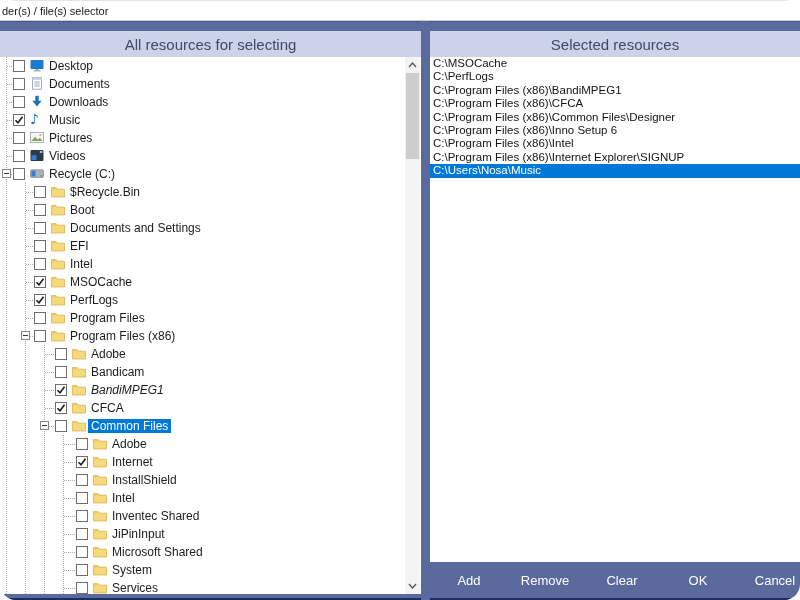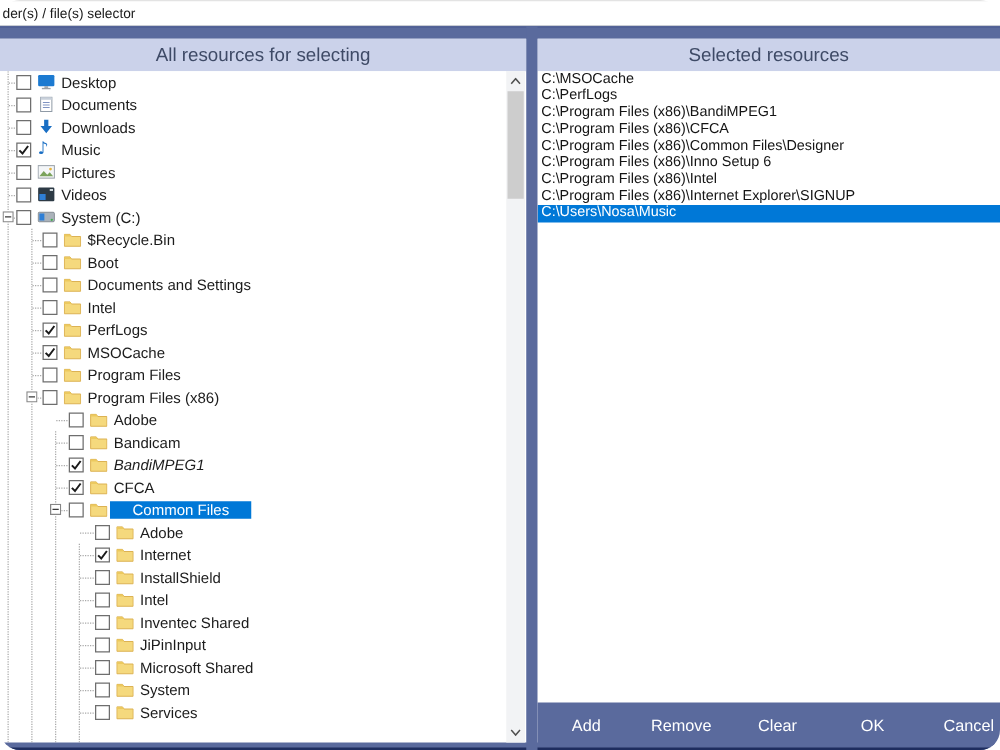--- a/index.html
+++ b/index.html
@@ -31,21 +31,21 @@
   .tree-row{position:relative;height:18px;width:100%;}
   .stub{position:absolute;top:9px;height:0;border-top:1px dotted #a9a9a9;}
   .expander{position:absolute;top:4px;width:9px;height:9px;line-height:0;background:#fff;}
   .checkbox{position:absolute;top:3px;width:12px;height:12px;box-sizing:border-box;
     border:1px solid #6e6e6e;background:#fff;line-height:0;}
   .checkbox svg{position:absolute;left:-1px;top:-1px;}
   .tree-icon{position:absolute;top:2px;width:14px;height:14px;line-height:0;}
   .note{color:#1a6fc4;font-size:14px;font-weight:bold;line-height:13px;
     font-family:"DejaVu Sans",sans-serif;display:inline-block;}
   .label{position:absolute;top:2px;font-size:12px;color:#1c1c1c;white-space:nowrap;line-height:14px;}
-  .label.selected{background:var(--selection);color:#fff;padding:0 18px;margin-left:-3px;}
+  .label.selected{background:var(--selection);color:#fff;padding:0 3px;margin-left:-3px;}
   
   .scrollbar{position:absolute;left:405px;top:57px;width:15px;height:537px;background:#f2f3f5;z-index:2;}
   .sb-arrow{position:absolute;left:0;width:15px;height:14px;display:flex;align-items:center;justify-content:center;}
   .sb-arrow.up{top:1px;}
   .sb-arrow.down{bottom:1px;}
   .sb-thumb{position:absolute;left:1px;top:16px;width:13px;height:86px;background:#cdcdcd;}
   
   .pathlist{position:absolute;left:430px;top:57px;width:370px;height:505px;background:#fff;overflow:hidden;}
   .path-row{height:13.4px;line-height:13.5px;font-size:11.5px;color:#141414;
     padding-left:3px;white-space:nowrap;overflow:hidden;}
@@ -144,21 +144,21 @@
         <span class="expander" style="left: 2px;"><svg width="9" height="9" viewBox="0 0 9 9">
             <rect x="0.5" y="0.5" width="8" height="8" fill="#fff" stroke="#868686"></rect>
             <line x1="2" y1="4.5" x2="7" y2="4.5" stroke="#3a3a3a" stroke-width="1"></line>
           </svg></span>
         <span class="checkbox" style="left: 13px;"></span>
         <span class="tree-icon" style="left: 30px;"><svg width="14" height="13" viewBox="0 0 14 13">
             <rect x="0.5" y="2.8" width="13" height="7.6" rx="1" fill="#aab2ba" stroke="#7c848c" stroke-width="0.7"></rect>
             <rect x="1.5" y="3.8" width="4" height="5.6" fill="#2f7fd6"></rect>
             <circle cx="11.4" cy="8.8" r="0.9" fill="#3fae49"></circle>
           </svg></span>
-        <span class="label" style="left: 49px;">System (C:)</span>
+        <span class="label" style="left: 49px;">Recycle (C:)</span>
       </div>
       <div class="tree-row">
         <span class="stub" style="left: 26px; width: 7px;"></span>
         <span class="checkbox" style="left: 34px;"></span>
         <span class="tree-icon" style="left: 51px;"><svg width="14" height="13" viewBox="0 0 14 13">
             <path d="M0.5 2.5 L5 2.5 L6.2 4.2 L13.5 4.2 L13.5 12 L0.5 12 Z" fill="#f5d97d" stroke="#dcb253" stroke-width="0.8"></path>
             <path d="M0.5 2.5 L5 2.5 L6.2 4.2 L0.5 4.2 Z" fill="#ecc95f"></path>
           </svg></span>
         <span class="label" style="left: 70px;">$Recycle.Bin</span>
       </div>
@@ -180,47 +180,56 @@
           </svg></span>
         <span class="label" style="left: 70px;">Documents and Settings</span>
       </div>
       <div class="tree-row">
         <span class="stub" style="left: 26px; width: 7px;"></span>
         <span class="checkbox" style="left: 34px;"></span>
         <span class="tree-icon" style="left: 51px;"><svg width="14" height="13" viewBox="0 0 14 13">
             <path d="M0.5 2.5 L5 2.5 L6.2 4.2 L13.5 4.2 L13.5 12 L0.5 12 Z" fill="#f5d97d" stroke="#dcb253" stroke-width="0.8"></path>
             <path d="M0.5 2.5 L5 2.5 L6.2 4.2 L0.5 4.2 Z" fill="#ecc95f"></path>
           </svg></span>
+        <span class="label" style="left: 70px;">EFI</span>
+      </div>
+      <div class="tree-row">
+        <span class="stub" style="left: 26px; width: 7px;"></span>
+        <span class="checkbox" style="left: 34px;"></span>
+        <span class="tree-icon" style="left: 51px;"><svg width="14" height="13" viewBox="0 0 14 13">
+            <path d="M0.5 2.5 L5 2.5 L6.2 4.2 L13.5 4.2 L13.5 12 L0.5 12 Z" fill="#f5d97d" stroke="#dcb253" stroke-width="0.8"></path>
+            <path d="M0.5 2.5 L5 2.5 L6.2 4.2 L0.5 4.2 Z" fill="#ecc95f"></path>
+          </svg></span>
         <span class="label" style="left: 70px;">Intel</span>
       </div>
       <div class="tree-row">
         <span class="stub" style="left: 26px; width: 7px;"></span>
         <span class="checkbox" style="left: 34px;">
           <svg width="12" height="12" viewBox="0 0 12 12">
             <polyline points="2.5,6.3 5,8.8 9.5,2.8" fill="none" stroke="#1b1b1b" stroke-width="1.6"></polyline>
           </svg>
         </span>
         <span class="tree-icon" style="left: 51px;"><svg width="14" height="13" viewBox="0 0 14 13">
             <path d="M0.5 2.5 L5 2.5 L6.2 4.2 L13.5 4.2 L13.5 12 L0.5 12 Z" fill="#f5d97d" stroke="#dcb253" stroke-width="0.8"></path>
             <path d="M0.5 2.5 L5 2.5 L6.2 4.2 L0.5 4.2 Z" fill="#ecc95f"></path>
           </svg></span>
+        <span class="label" style="left: 70px;">MSOCache</span>
+      </div>
+      <div class="tree-row">
+        <span class="stub" style="left: 26px; width: 7px;"></span>
+        <span class="checkbox" style="left: 34px;">
+          <svg width="12" height="12" viewBox="0 0 12 12">
+            <polyline points="2.5,6.3 5,8.8 9.5,2.8" fill="none" stroke="#1b1b1b" stroke-width="1.6"></polyline>
+          </svg>
+        </span>
+        <span class="tree-icon" style="left: 51px;"><svg width="14" height="13" viewBox="0 0 14 13">
+            <path d="M0.5 2.5 L5 2.5 L6.2 4.2 L13.5 4.2 L13.5 12 L0.5 12 Z" fill="#f5d97d" stroke="#dcb253" stroke-width="0.8"></path>
+            <path d="M0.5 2.5 L5 2.5 L6.2 4.2 L0.5 4.2 Z" fill="#ecc95f"></path>
+          </svg></span>
         <span class="label" style="left: 70px;">PerfLogs</span>
-      </div>
-      <div class="tree-row">
-        <span class="stub" style="left: 26px; width: 7px;"></span>
-        <span class="checkbox" style="left: 34px;">
-          <svg width="12" height="12" viewBox="0 0 12 12">
-            <polyline points="2.5,6.3 5,8.8 9.5,2.8" fill="none" stroke="#1b1b1b" stroke-width="1.6"></polyline>
-          </svg>
-        </span>
-        <span class="tree-icon" style="left: 51px;"><svg width="14" height="13" viewBox="0 0 14 13">
-            <path d="M0.5 2.5 L5 2.5 L6.2 4.2 L13.5 4.2 L13.5 12 L0.5 12 Z" fill="#f5d97d" stroke="#dcb253" stroke-width="0.8"></path>
-            <path d="M0.5 2.5 L5 2.5 L6.2 4.2 L0.5 4.2 Z" fill="#ecc95f"></path>
-          </svg></span>
-        <span class="label" style="left: 70px;">MSOCache</span>
       </div>
       <div class="tree-row">
         <span class="stub" style="left: 26px; width: 7px;"></span>
         <span class="checkbox" style="left: 34px;"></span>
         <span class="tree-icon" style="left: 51px;"><svg width="14" height="13" viewBox="0 0 14 13">
             <path d="M0.5 2.5 L5 2.5 L6.2 4.2 L13.5 4.2 L13.5 12 L0.5 12 Z" fill="#f5d97d" stroke="#dcb253" stroke-width="0.8"></path>
             <path d="M0.5 2.5 L5 2.5 L6.2 4.2 L0.5 4.2 Z" fill="#ecc95f"></path>
           </svg></span>
         <span class="label" style="left: 70px;">Program Files</span>
       </div>

